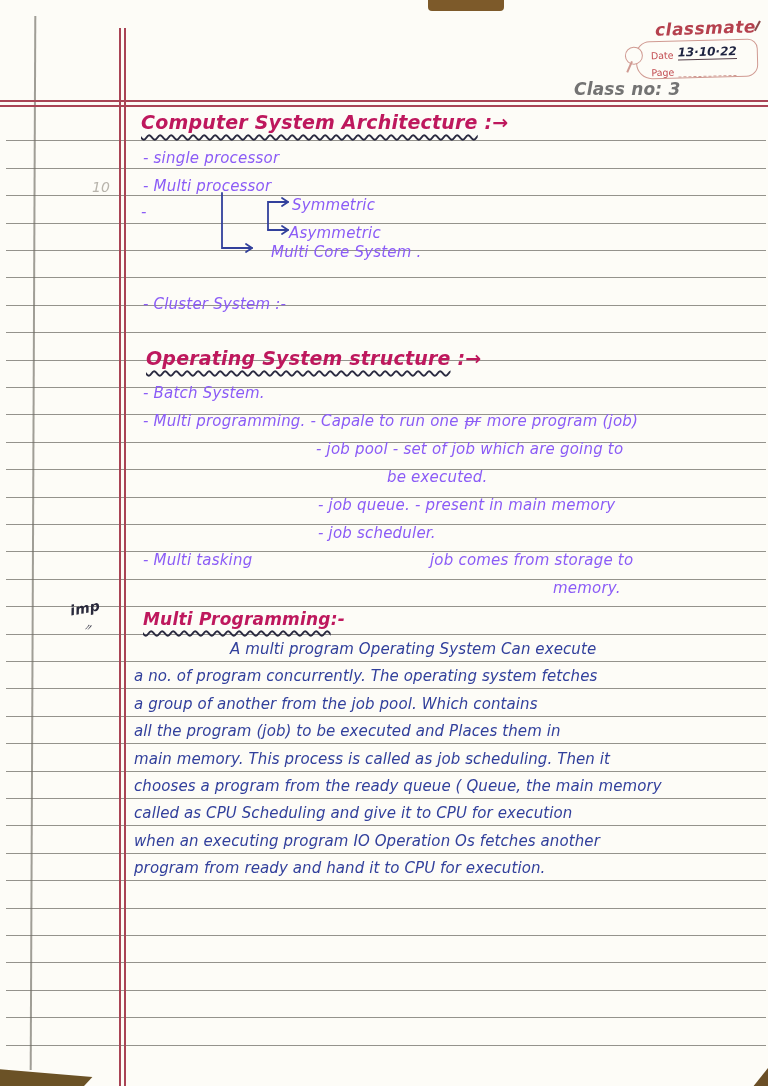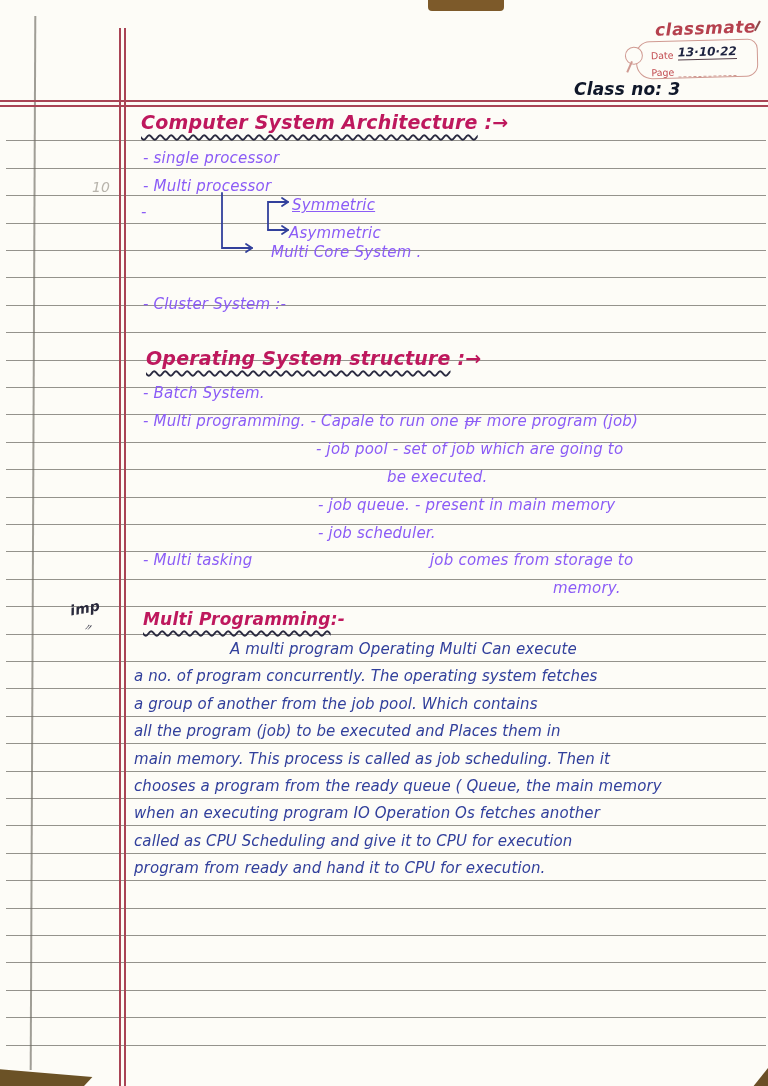--- a/index.html
+++ b/index.html
@@ -13,41 +13,41 @@
   .rules{position:absolute;left:6px;right:2px;top:114px;height:932px;
     background:repeating-linear-gradient(to bottom,transparent 0 26.4px,rgba(104,102,95,.7) 26.4px 27.4px);}
   .page-edge{position:absolute;left:32px;top:16px;width:2px;height:1054px;background:#6f6b62;opacity:.65;transform:rotate(.25deg);}
   .margin-v{position:absolute;top:28px;bottom:0;width:1.5px;background:#a94455;}
   .mv1{left:119px;} .mv2{left:124px;}
   .margin-h{position:absolute;left:0;right:0;height:1.5px;background:#a94455;}
   .mh1{top:100px;} .mh2{top:105px;}
   
   .hw{position:absolute;font-style:italic;letter-spacing:.2px;white-space:nowrap;}
   .blue{color:#8b5cf6;font-size:15px;}
-  .dark{color:#0f172a;}
+  .dark{color:#737373;}
   .head{font-size:19px;color:#be185d;font-weight:bold;}
   .wavy{text-decoration:underline wavy #2a2a40 1.5px;text-underline-offset:5px;}
   .struck{text-decoration:line-through;margin:0 6px;}
   
   .brand{position:absolute;left:655px;top:18px;font-size:17px;font-weight:bold;font-style:italic;color:#b5414e;transform:rotate(-2deg);letter-spacing:.5px;}
   .banner{position:absolute;left:636px;top:40px;width:122px;height:38px;border:1.5px solid #d09a92;border-radius:14px 10px 12px 16px;background:#fdfcf7;padding:2px 6px 0 14px;box-sizing:border-box;transform:rotate(-1.5deg);}
   .banner:before{content:"";position:absolute;left:-12px;top:4px;width:16px;height:16px;border:1.5px solid #d09a92;border-radius:50%;background:#fdfcf7;}
   .banner:after{content:"";position:absolute;left:-9px;top:20px;width:9px;height:12px;border-left:2px solid #d09a92;transform:rotate(25deg);}
   .banner-row{display:flex;align-items:flex-end;height:17px;}
   .banner-label{font-size:9.5px;color:#c24b50;margin-right:4px;}
   .banner-value{font-size:12px;font-weight:bold;font-style:italic;color:#1d2340;border-bottom:1.2px solid #55404a;line-height:13px;}
   .banner-blank{display:inline-block;width:58px;border-bottom:1.2px dashed #cf9a92;height:11px;}
   .corner-mark{position:absolute;left:756px;top:22px;width:7px;height:11px;border-left:2px solid #8a4a4a;transform:rotate(28deg);}
   .class-no{left:574px;top:79px;font-size:17px;font-weight:bold;}
   
   #h-arch{left:141px;top:111px;}
   #l-single{left:143px;top:149px;}
   #l-multi{left:143px;top:177px;}
   #l-dash{left:141px;top:203px;}
-  #t-sym{left:292px;top:196px;text-decoration:underline;}
+  #t-sym{left:292px;top:196px;}
   #t-asym{left:289px;top:224px;}
   #t-core{left:271px;top:243px;}
   #l-cluster{left:143px;top:295px;}
   #h-os{left:146px;top:347px;text-align:right;}
   #l-batch{left:143px;top:384px;}
   #l-multiprog{left:143px;top:412px;}
   #l-jobpool{left:316px;top:440px;}
   #l-jobpool2{left:387px;top:468px;}
   #l-jobqueue{left:318px;top:496px;}
   #l-jobsched{left:318px;top:524px;}
@@ -127,23 +127,23 @@
   <div class="hw blue" id="l-multitask">- Multi tasking</div>
   <div class="hw blue" id="l-noteright">job comes from storage to</div>
   <div class="hw blue" id="l-noteright2">memory.</div>
 
   <div class="hw margin-mark">imp</div>
   <div class="hw margin-mark2">〃</div>
   <div class="hw head" id="h-mp"><span class="wavy">Multi Programming</span><span>:-</span></div>
 
   <div class="para">
 
-  <div>A multi program Operating Multi Can execute</div>
+  <div>A multi program Operating System Can execute</div>
       <div>a no. of program concurrently. The operating system fetches</div>
       <div>a group of another from the job pool. Which contains</div>
       <div>all the program (job) to be executed and Places them in</div>
       <div>main memory. This process is called as job scheduling. Then it</div>
       <div>chooses a program from the ready queue ( Queue, the main memory</div>
+      <div>called as CPU Scheduling and give it to CPU for execution</div>
       <div>when an executing program IO Operation Os fetches another</div>
-      <div>called as CPU Scheduling and give it to CPU for execution</div>
       <div>program from ready and hand it to CPU for execution.</div>
     </div>
 </div>
 
 </body></html>

